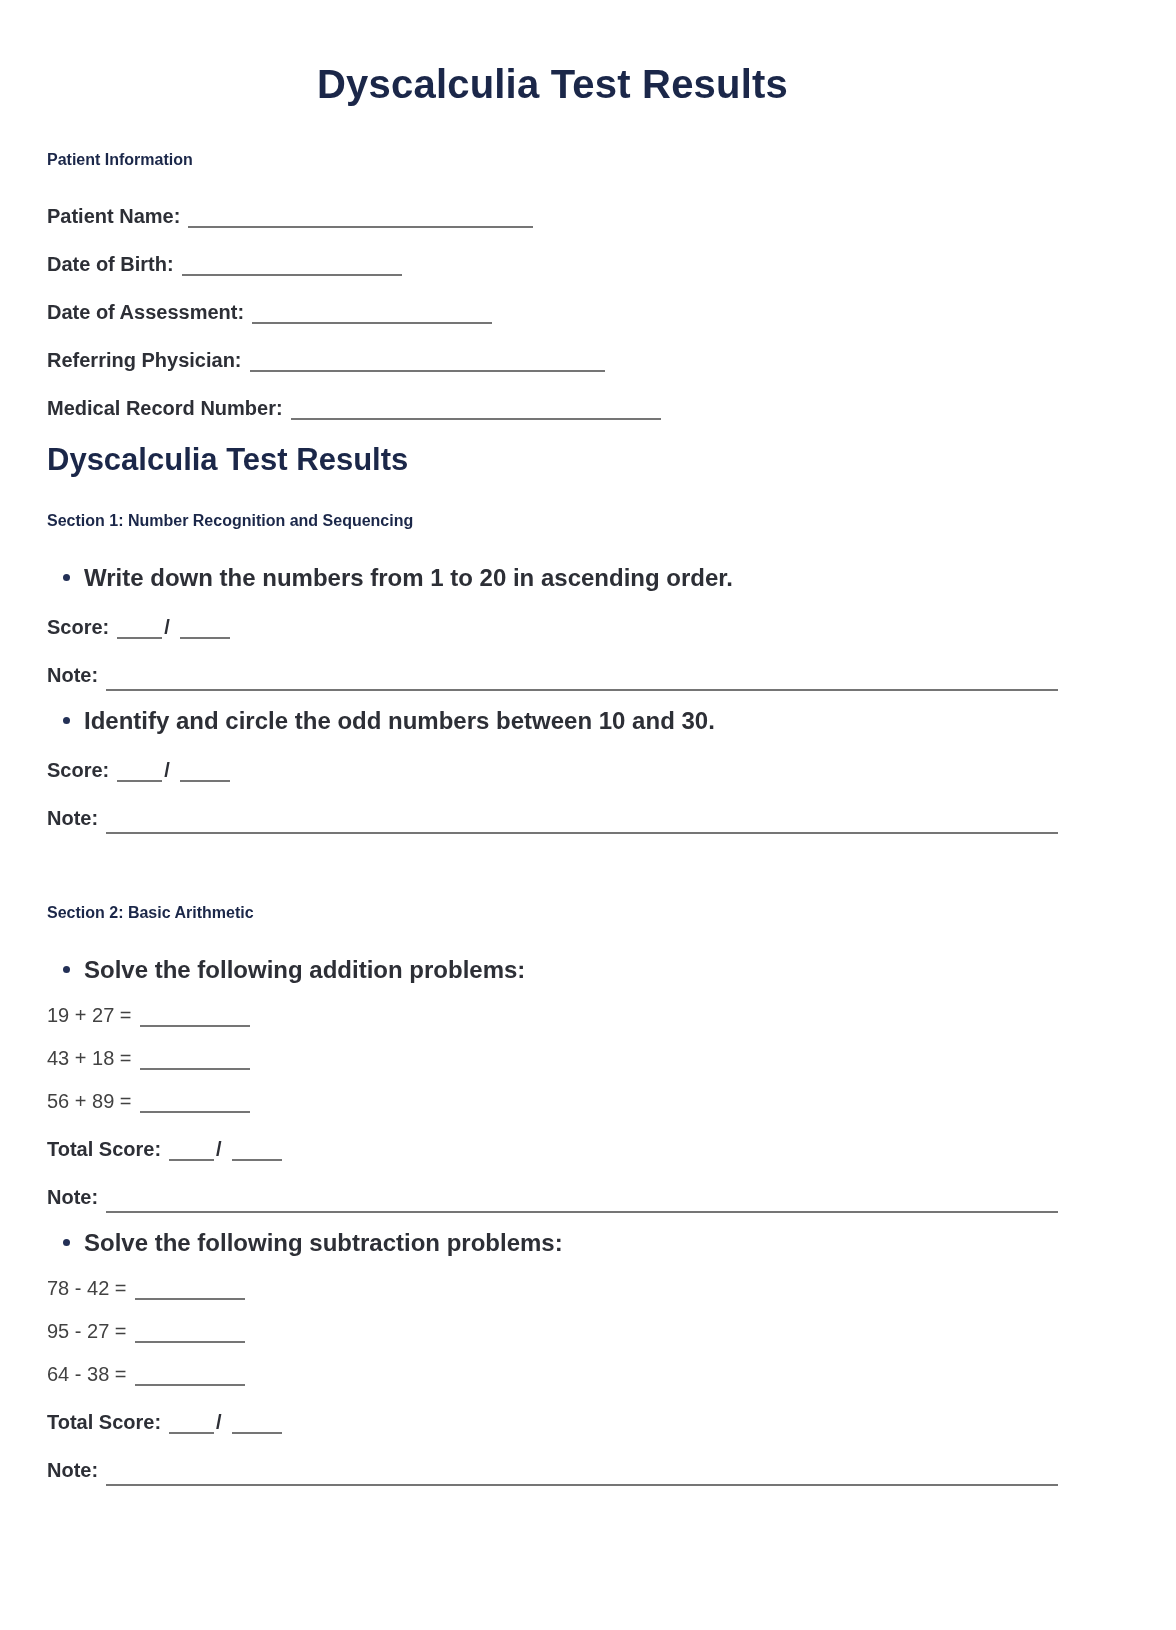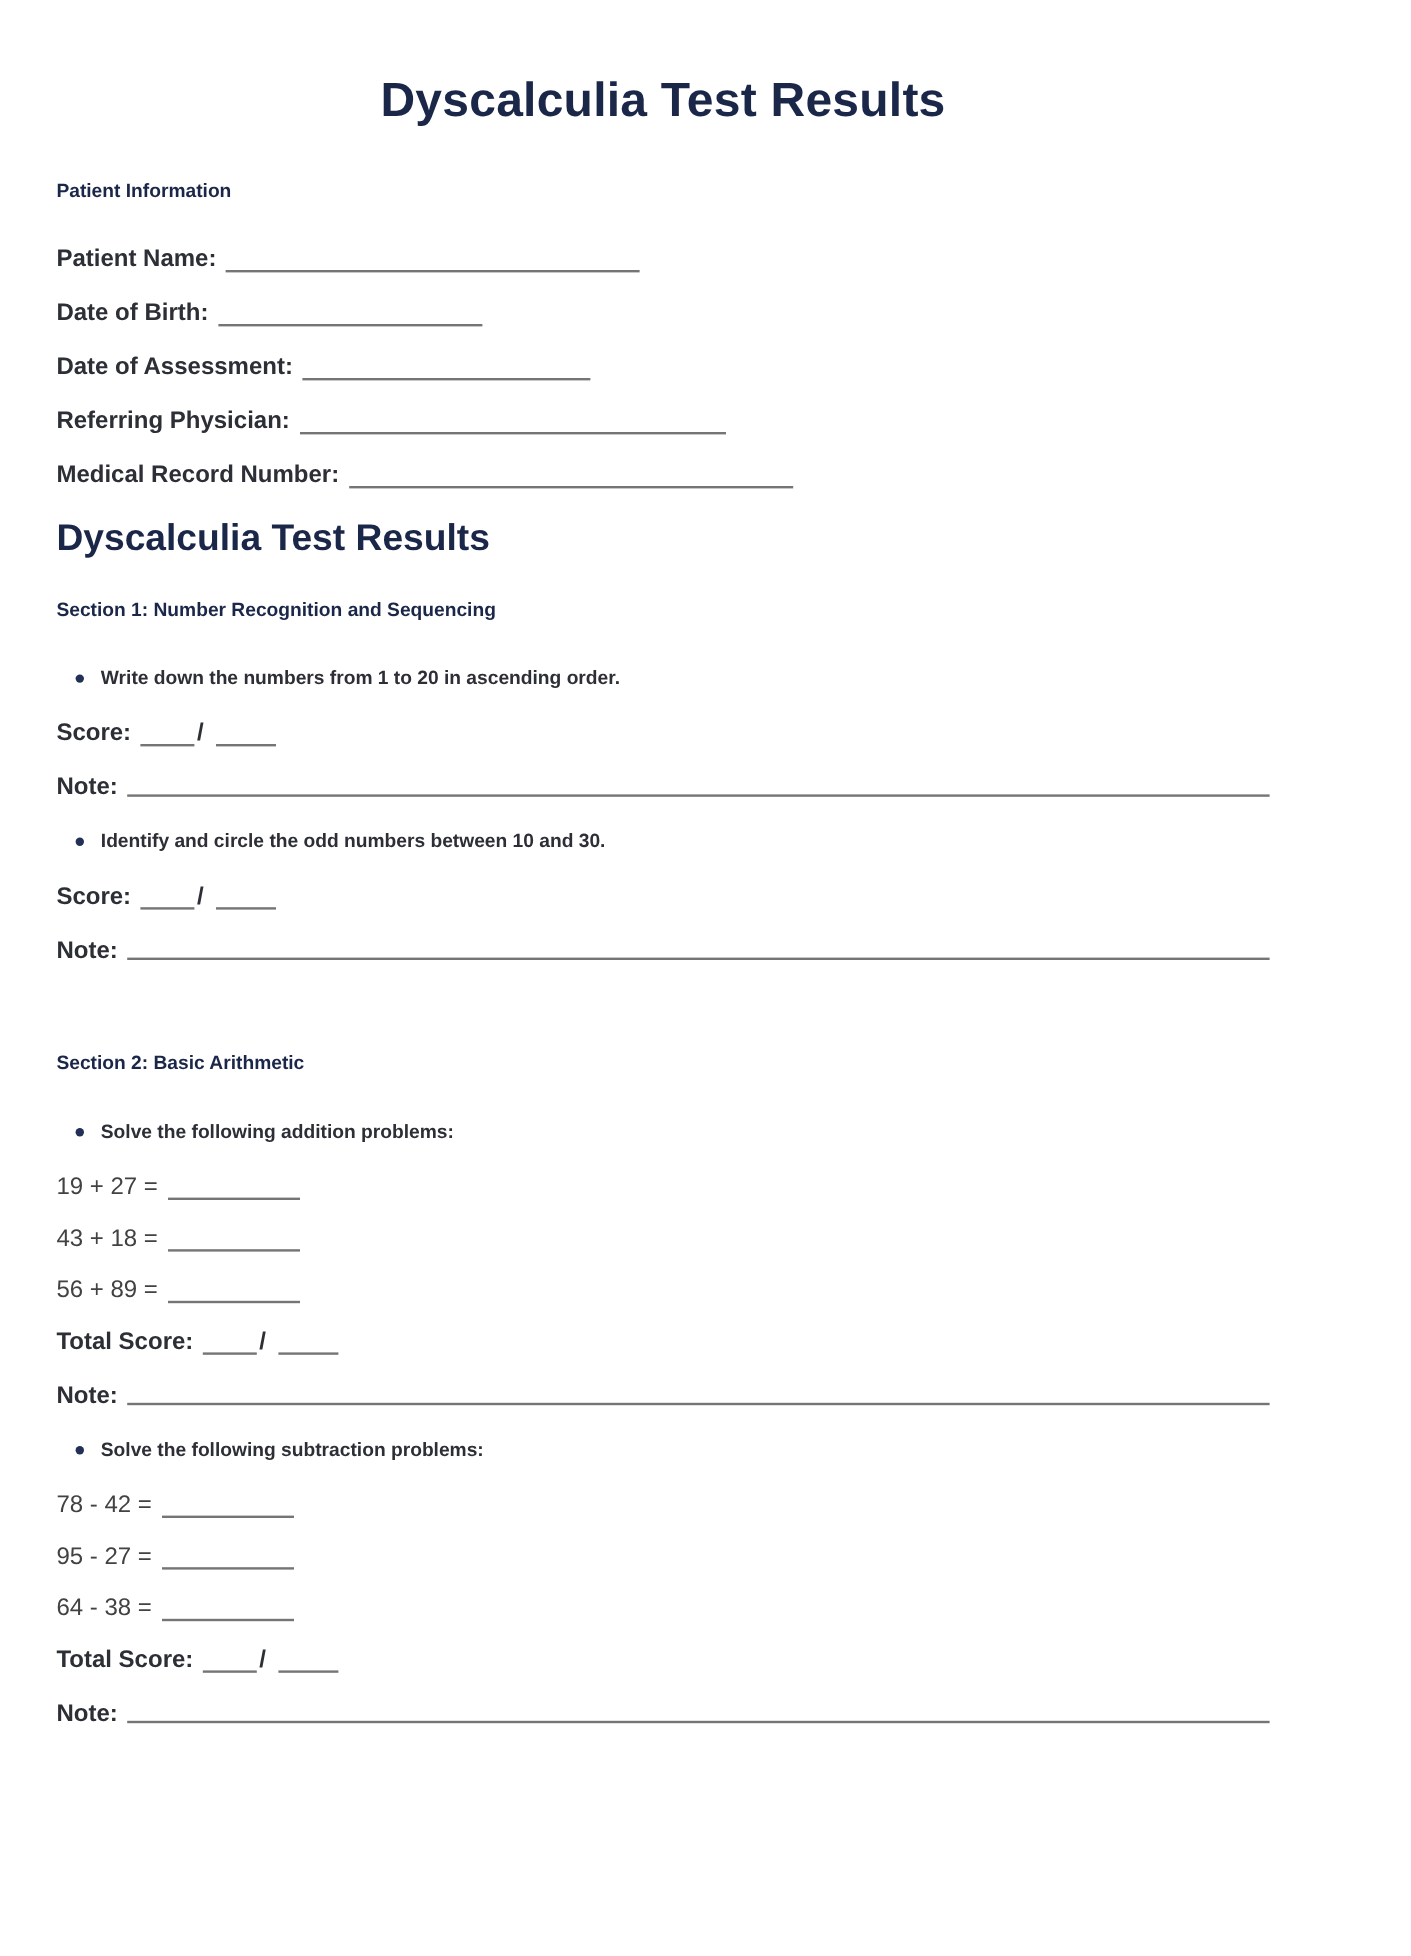--- a/index.html
+++ b/index.html
@@ -27,21 +27,21 @@
     margin: 0 0 31px 0;
     font-size: 16px; line-height: 28px;
     font-weight: bold; color: #1b2749;
   }
   h3.mt-big { margin-top: 70px; }
 
   p.row {
     margin: 0 0 23px 0;
     font-size: 20px; line-height: 22px;
   }
-  p.row.bold { font-weight: bold; color: #2d2f36; }
+  p.row.bold { font-weight: bold; color: #2d2f36; margin-top: 26px; }
   p.row.eq { font-weight: normal; color: #424242; margin-bottom: 21px; }
 
   .blank {
     display: inline-block;
     height: 0;
     border-bottom: 2px solid #757575;
     transform: translateY(5px);
     margin-left: 8px;
   }
   .w345 { width: 345px; }
@@ -59,25 +59,25 @@
     display: flex; align-items: flex-start;
     margin: 0 0 22px 0; padding-left: 16px;
   }
   .dot {
     flex: 0 0 auto;
     width: 7px; height: 7px; border-radius: 50%;
     background: #233056;
     margin: 8px 14px 0 0;
   }
   .bullet-text {
-    font-size: 16px; line-height: 24px;
+    font-size: 24px; line-height: 24px;
     font-weight: bold; color: #2d2f36;
   }
 
-  .note-row { display: flex; align-items: flex-start; }
+  .note-row { display: flex; align-items: flex-end; }
   .note-row .blank.grow { flex: 1 1 auto; height: 12px; }
 </style>
 </head>
 <body>
 
 <div class="page">
 
   <h1 class="doc-title">Dyscalculia Test Results</h1>
 
   <h3 class="section-heading">Patient Information</h3>

